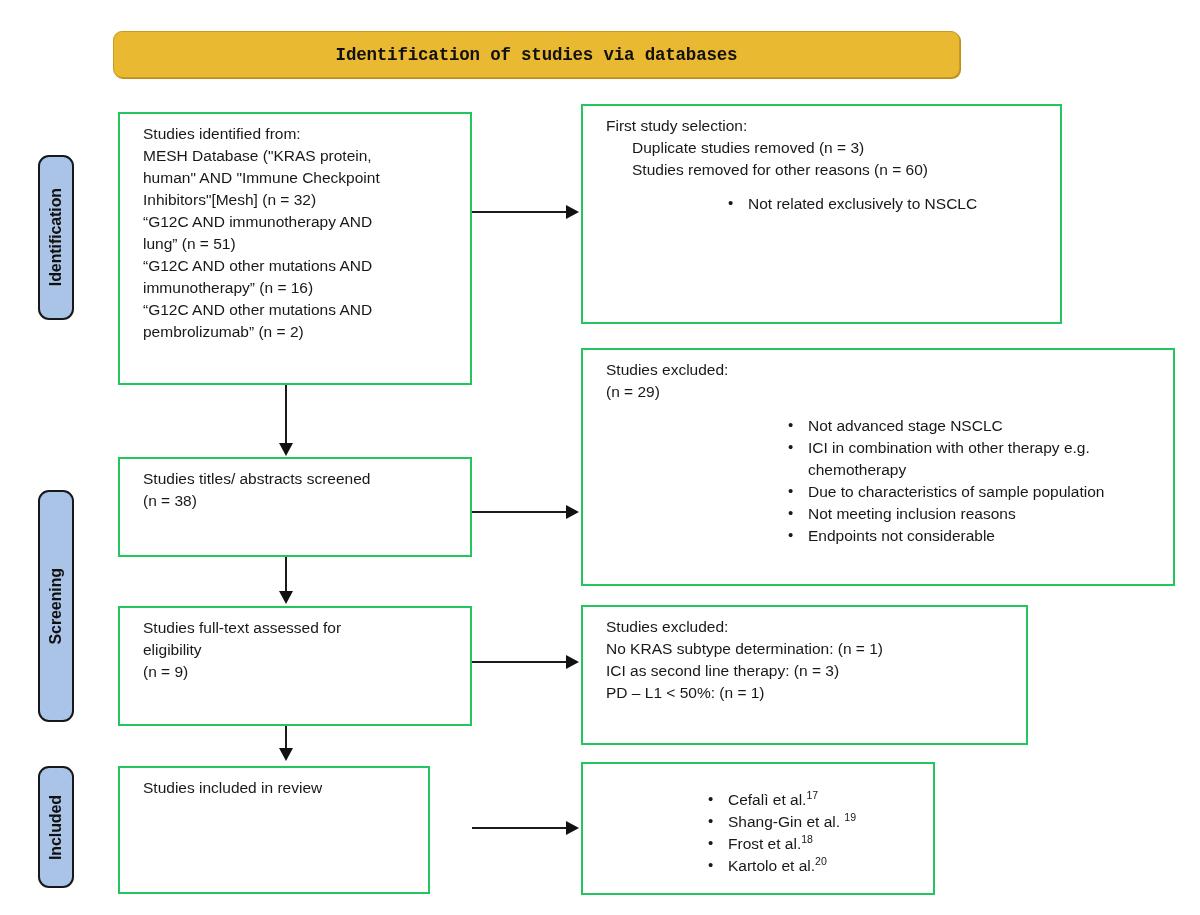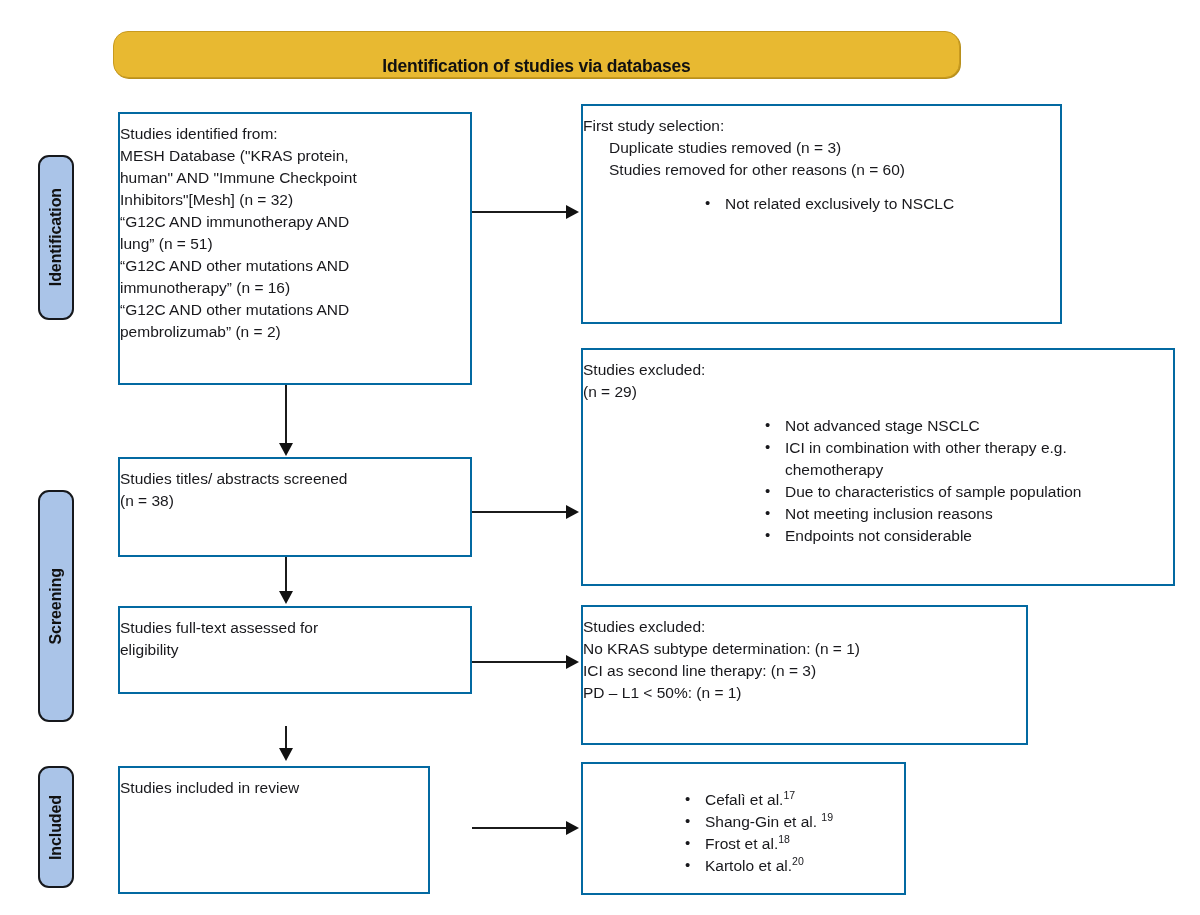--- a/index.html
+++ b/index.html
@@ -18,25 +18,26 @@
     background: #ffffff;
     overflow: hidden;
   }
 
   
   .banner {
     position: absolute;
     box-sizing: border-box;
     background: #e8b931;
     border: 1px solid #c89a1f;
-    border-radius: 15px;
+    border-radius: 9px;
     display: flex;
-    align-items: flex-end;
+    align-items: center;
     justify-content: center;
     box-shadow: 1px 1px 0 #b8901c;
+    font-family: Liberation Mono, monospace;
   }
   .banner-label {
     font-weight: bold;
     font-size: 17.5px;
     letter-spacing: -0.2px;
     color: #111111;
     white-space: nowrap;
   }
 
   
@@ -58,22 +59,22 @@
     letter-spacing: -0.1px;
     color: #111111;
     white-space: nowrap;
   }
 
   
   .fbox {
     position: absolute;
     box-sizing: border-box;
     background: #ffffff;
-    border: 2px solid #0369a1;
-    padding: 9px 11px 9px 0;
+    border: 2px solid #22c55e;
+    padding: 9px 11px 9px 23px;
     font-size: 15.5px;
     line-height: 1.42;
     color: #18181c;
     overflow: hidden;
   }
   .fbox .ln { display: block; white-space: pre-wrap; }
   .fbox .ln.indent { padding-left: 26px; }
 
   
   ul.blist {
@@ -199,43 +200,44 @@
     <span class="ln">Studies titles/ abstracts screened</span>
     <span class="ln">(n = 38)</span>
   </div>
 
   <div class="hline" style="left:472px; top:511px; width:96px;"></div>
   <div class="arrow-r" style="left:566px; top:505px;"></div>
 
   <div class="vline" style="left:285px; top:557px; height:36px;"></div>
   <div class="arrow-d" style="left:279px; top:591px;"></div>
 
-  <div class="fbox" style="left:118px; top:606px; width:354px; height:88px;">
+  <div class="fbox" style="left:118px; top:606px; width:354px; height:120px;">
     <span class="ln">Studies full-text assessed for</span>
     <span class="ln">eligibility</span>
+    <span class="ln">(n = 9)</span>
   </div>
 
   <div class="fbox" style="left:581px; top:605px; width:447px; height:140px;">
     <span class="ln">Studies excluded:</span>
     <span class="ln">No KRAS subtype determination: (n = 1)</span>
     <span class="ln">ICI as second line therapy: (n = 3)</span>
     <span class="ln">PD – L1 &lt; 50%: (n = 1)</span>
   </div>
 
   <div class="hline" style="left:472px; top:661px; width:96px;"></div>
   <div class="arrow-r" style="left:566px; top:655px;"></div>
 
   <div class="vline" style="left:285px; top:726px; height:24px;"></div>
   <div class="arrow-d" style="left:279px; top:748px;"></div>
 
   <div class="fbox" style="left:118px; top:766px; width:312px; height:128px;">
     <span class="ln">Studies included in review</span>
   </div>
 
-  <div class="fbox" style="left:581px; top:762px; width:325px; height:133px; padding-top:13px;">
+  <div class="fbox" style="left:581px; top:762px; width:354px; height:133px; padding-top:13px;">
     <ul class="blist deep3">
       <li>
         <span>Cefalì et al.</span><sup>17</sup>
       </li>
       <li>
         <span>Shang-Gin et al. </span><sup>19</sup>
       </li>
       <li>
         <span>Frost et al.</span><sup>18</sup>
       </li>

